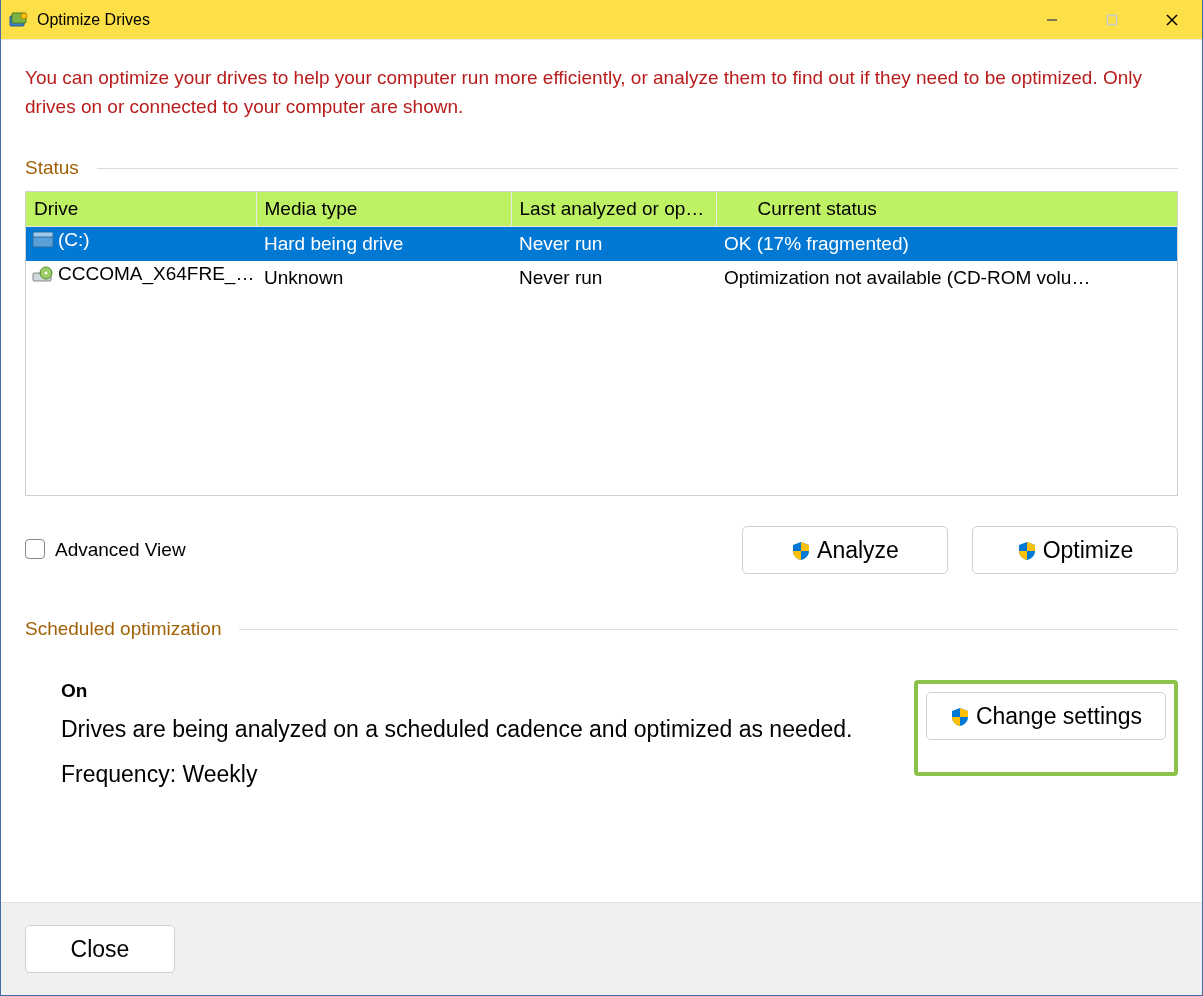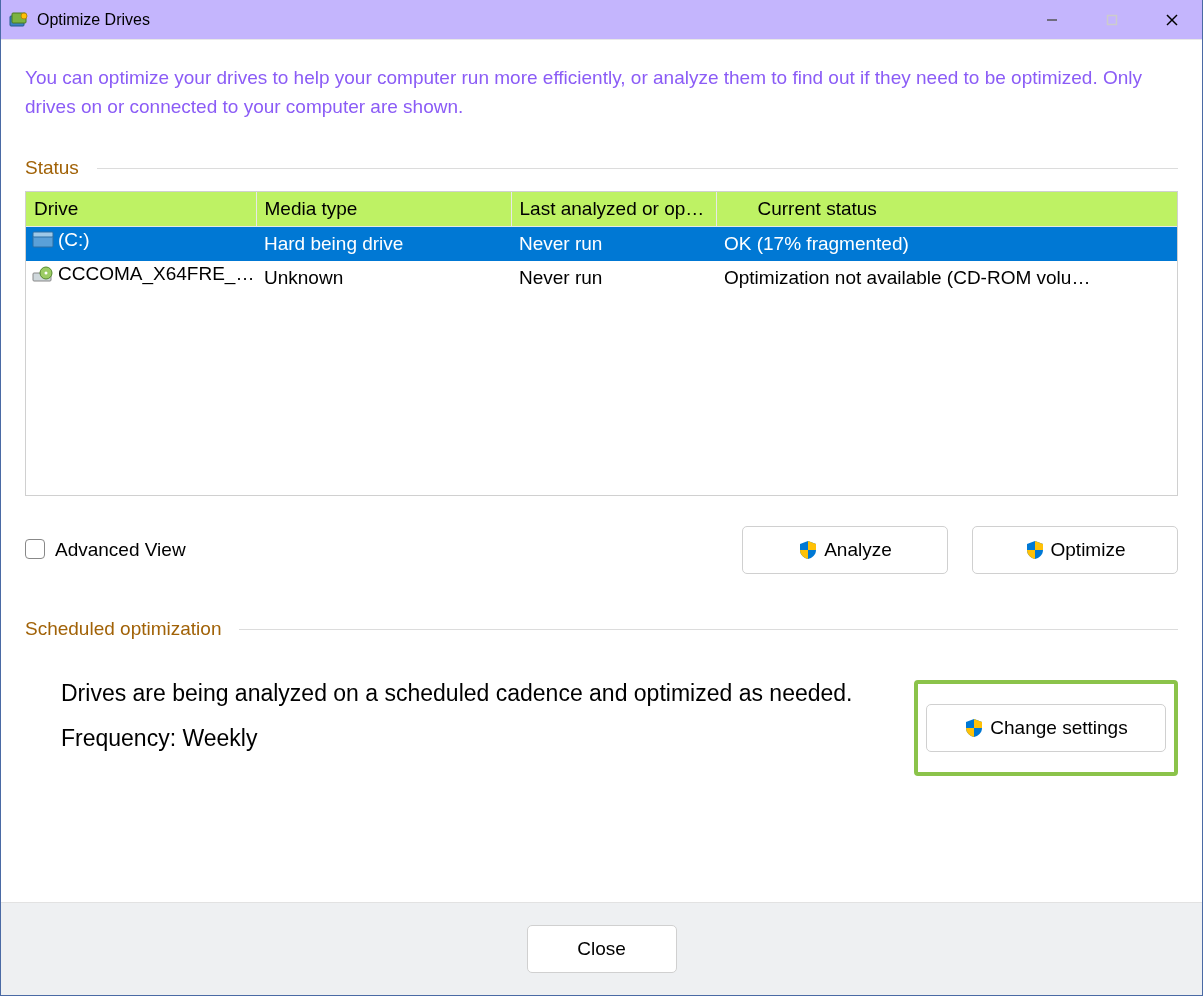--- a/index.html
+++ b/index.html
@@ -9,39 +9,39 @@
       background: #f0f0f0;
       width: 1203px;
       height: 996px;
       overflow: hidden;
       border: 1px solid #4a6aa5;
       border-top: none;
     }
     .window { background: #fff; height: 100%; display: flex; flex-direction: column; }
     .titlebar {
       height: 40px;
-      background: #c4b5fd;
+      background: #fde047;
       display: flex; align-items: center;
       padding-left: 8px;
       border-bottom: 1px solid #e8e8e8;
     }
     .titlebar .app-icon {
       width: 20px; height: 20px; margin-right: 8px;
       display: inline-flex; align-items: center; justify-content: center;
     }
     .titlebar .title { font-size: 16px; color: #000; flex: 0 0 auto; }
     .titlebar .spacer { flex: 1; }
     .winbtn {
       width: 60px; height: 40px; display: inline-flex; align-items: center; justify-content: center;
       color: #777; font-size: 14px; cursor: pointer;
     }
     .winbtn.close { color: #000; font-size: 18px; }
     .winbtn.max { color: #ccc; }
     .content { padding: 24px 24px 0 24px; flex: 1; display: flex; flex-direction: column; }
-    .desc { font-size: 19px; line-height: 1.5; color: #8b5cf6; margin-bottom: 36px; }
+    .desc { font-size: 19px; line-height: 1.5; color: #b91c1c; margin-bottom: 36px; }
     .section-header { display: flex; align-items: center; margin-bottom: 12px; }
     .section-header .label { font-size: 19px; color: #a16207; margin-right: 18px; }
     .section-header .rule { flex: 1; height: 1px; background: #dcdcdc; }
     .table-wrap {
       border: 1px solid #d0d0d0; height: 305px; background: #fff; overflow: hidden;
     }
     table { width: 100%; border-collapse: collapse; table-layout: fixed; }
     th {
       text-align: left; font-weight: 400; font-size: 19px; padding: 6px 8px 6px 8px;
       border-right: 1px solid #e8e8e8; border-bottom: 1px solid #e8e8e8; background: #bef264;
@@ -62,36 +62,36 @@
     .below-table {
       display: flex; align-items: center; margin-top: 30px; margin-bottom: 44px;
     }
     .checkbox-wrap { display: flex; align-items: flex-start; gap: 10px; font-size: 19px; }
     .chk {
       width: 20px; height: 20px; border: 1.5px solid #888; border-radius: 4px; background: #fff;
     }
     .below-table .spacer { flex: 1; }
     .btn {
       height: 48px; min-width: 206px; border: 1px solid #d0d0d0; border-radius: 5px;
-      background: #fff; font-size: 19px; display: inline-flex; align-items: center; justify-content: center;
+      background: #fff; font-size: 23px; display: inline-flex; align-items: center; justify-content: center;
       gap: 6px; cursor: pointer; padding: 0 18px;
     }
     .btn + .btn { margin-left: 24px; }
     .shield { width: 20px; height: 20px; display:inline-block; }
     .sched-body { display: flex; margin-top: 28px; }
     .sched-text { flex: 1; padding-left: 36px; }
     .sched-text .on { font-weight: 700; font-size: 19px; margin-bottom: 14px; }
     .sched-text .line { font-size: 23px; margin-bottom: 18px; }
     .change-wrap {
       border: 4px solid #8bc34a; border-radius: 4px; padding: 8px 8px 8px 8px;
-      height: 96px; display:flex; align-items:center;
+      height: 96px; display:flex; align-items:flex-start;
     }
     .change-wrap .btn { min-width: 240px; }
     .footer {
-      margin-top: auto; background: #eef0f2; padding: 22px 24px; display: flex; justify-content: center;
+      margin-top: auto; background: #eef0f2; padding: 22px 24px; display: flex; justify-content: flex-start;
       border-top: 1px solid #e2e2e2;
     }
     .footer .btn { min-width: 150px; }
   </style>
 </head>
 <body>
 
 <div class="window">
   <div class="titlebar">
     <span class="app-icon">
@@ -207,20 +207,21 @@
       </button>
     </div>
 
     <div class="section-header">
       <span class="label">Scheduled optimization</span>
       <span class="rule"></span>
     </div>
 
     <div class="sched-body">
       <div class="sched-text">
+        <div class="on">On</div>
         <div class="line">Drives are being analyzed on a scheduled cadence and optimized as needed.</div>
         <div class="line">Frequency: Weekly</div>
       </div>
       <div class="change-wrap">
         <button class="btn">
           <span class="shield">
             <svg viewBox="0 0 20 20">
                 <path d="M10 1 L18 4 V10 C18 15 14 18 10 19 C6 18 2 15 2 10 V4 Z" fill="#0078d4"></path>
                 <path d="M10 1 L18 4 V10 L10 10 Z" fill="#ffc107"></path>
                 <path d="M10 10 L10 19 C6 18 2 15 2 10 Z" fill="#ffc107"></path>

